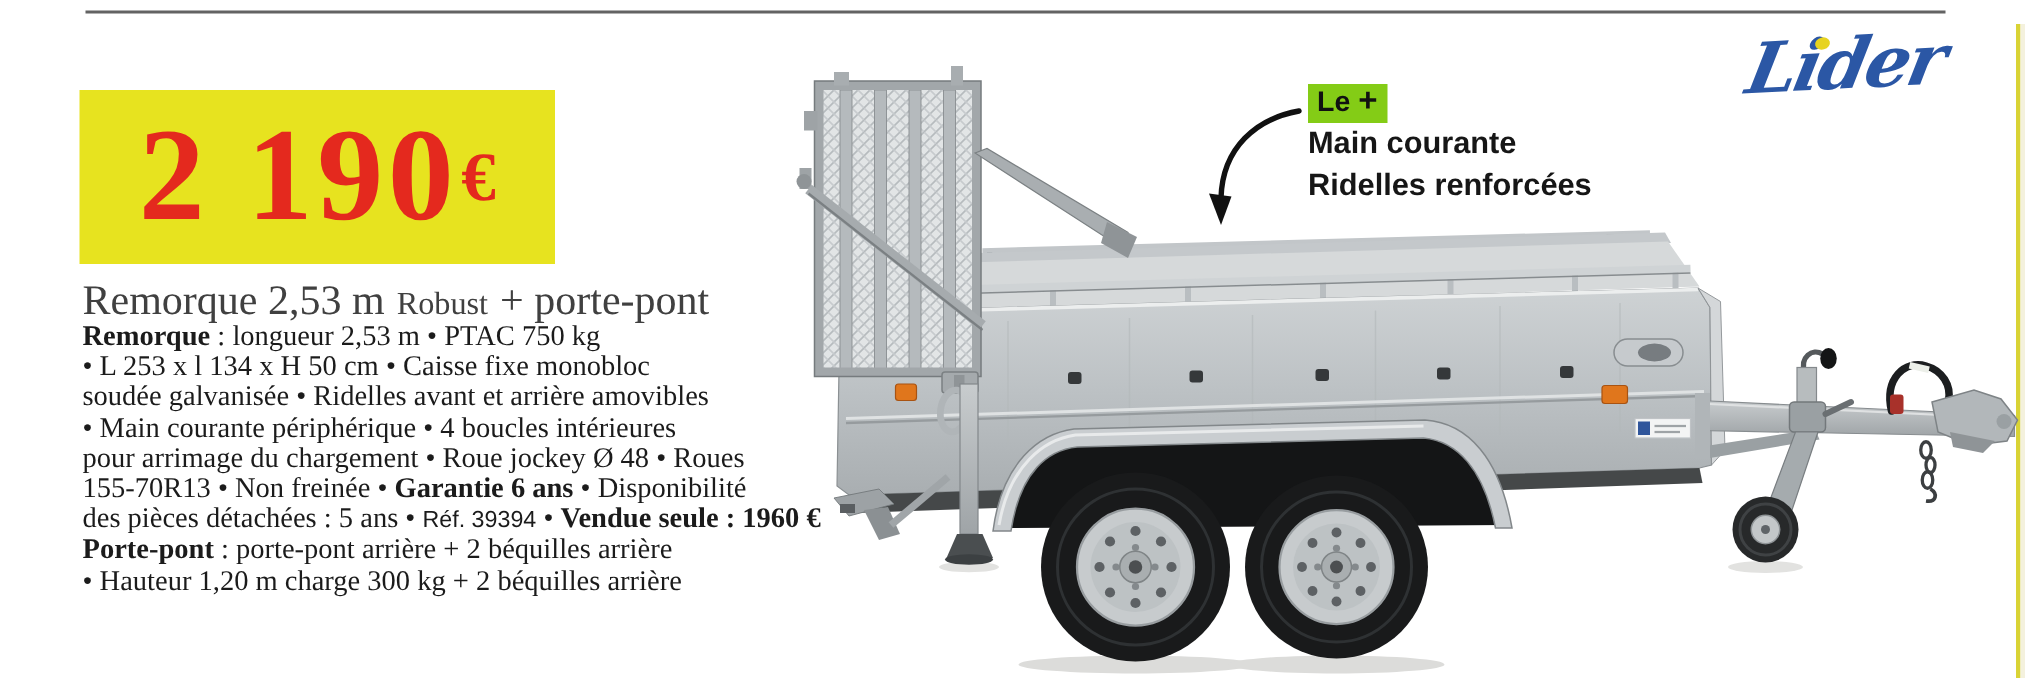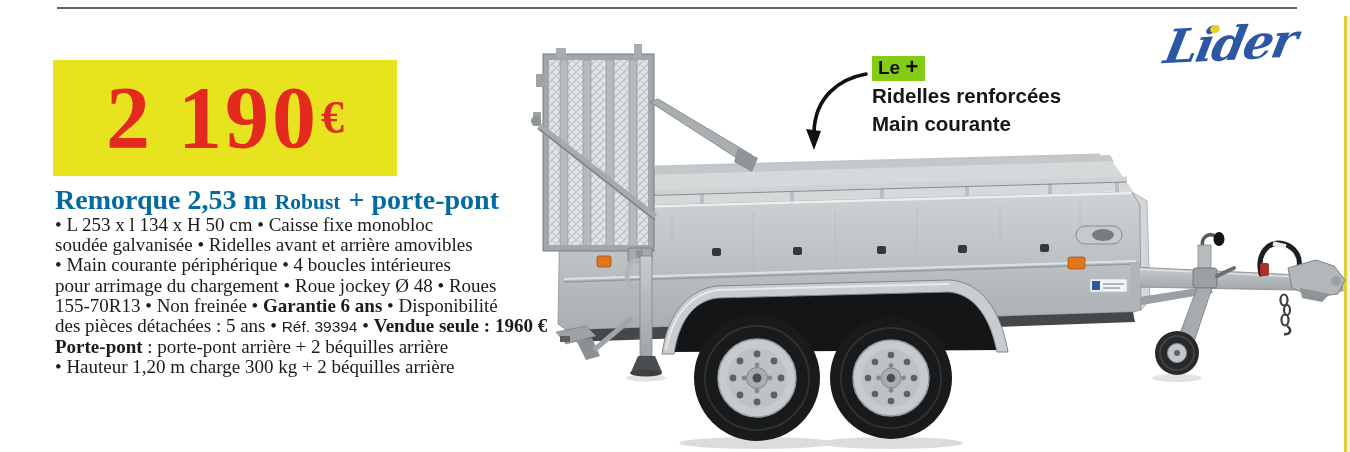--- a/index.html
+++ b/index.html
@@ -2,26 +2,26 @@
 <html><head>
 <meta charset="utf-8">
 <style>
   html,body{margin:0;padding:0;background:#fff;}
   .page{position:relative;width:1350px;height:452px;background:#ffffff;overflow:hidden;
         font-family:"Liberation Serif",serif;}
   .top-rule{position:absolute;left:57px;top:7px;width:1240px;height:2px;background:#636363;}
   .edge-line{position:absolute;left:1344px;top:16px;width:3px;height:436px;background:#d9d335;}
   .edge-cream{position:absolute;left:1347px;top:16px;width:3px;height:436px;background:#f4f1dd;}
 
-  .price-badge{position:absolute;left:53px;top:60px;width:344px;height:116px;background:#e7e31f;
+  .price-badge{position:absolute;left:53px;top:60px;width:317px;height:116px;background:#e7e31f;
                display:flex;align-items:center;justify-content:center;}
   .price-amount{font-weight:bold;font-size:88px;letter-spacing:3px;color:#e4291e;line-height:1;}
   .price-cur{font-weight:bold;font-size:46px;color:#e4291e;vertical-align:18px;margin-left:2px;letter-spacing:0;}
 
-  .title{position:absolute;left:55px;top:183px;white-space:nowrap;color:#0369a1;font-weight:bold;line-height:30px;}
+  .title{position:absolute;left:55px;top:183px;white-space:nowrap;color:#404040;font-weight:normal;line-height:30px;}
   .t-main{font-size:28px;}
   .t-variant{font-size:21.5px;}
 
   .desc{position:absolute;left:55px;top:215px;color:#1b1b1b;font-size:19px;line-height:20.2px;}
   .desc-line{white-space:nowrap;}
   .desc .b{font-weight:bold;}
   .desc .ref{font-family:"Liberation Sans",sans-serif;font-size:15.5px;text-align:right;}
 
   .photo{position:absolute;left:500px;top:30px;width:850px;height:422px;pointer-events:none;}
   .arrow-svg{position:absolute;left:780px;top:58px;width:120px;height:105px;z-index:4;}
@@ -49,20 +49,21 @@
   <div class="edge-cream"></div>
 
   <div class="price-badge" style="background: rgb(231, 227, 31);">
     <span class="price-amount" style="color: rgb(228, 41, 30);">2 190</span>
       <span class="price-amount price-cur" style="color: rgb(228, 41, 30);">€</span>
   </div>
 
   <h1 class="title" style="margin:0"><span class="t-main">Remorque 2,53 m</span> <span class="t-variant">Robust</span> <span class="t-main">+ porte-pont</span></h1>
 
   <div class="desc" id="desc">
+      <div class="desc-line"><span class="b">Remorque</span><span> : longueur 2,53 m • PTAC 750 kg</span></div>
       <div class="desc-line"><span>• L 253 x l 134 x H 50 cm • Caisse fixe monobloc</span></div>
       <div class="desc-line"><span>soudée galvanisée • Ridelles avant et arrière amovibles</span></div>
       <div class="desc-line"><span>• Main courante périphérique • 4 boucles intérieures</span></div>
       <div class="desc-line"><span>pour arrimage du chargement • Roue jockey Ø 48 • Roues</span></div>
       <div class="desc-line"><span>155-70R13 • Non freinée • </span><span class="b">Garantie 6 ans</span><span> • Disponibilité</span></div>
       <div class="desc-line"><span>des pièces détachées : 5 ans • </span><span class="ref">Réf. 39394</span><span> • </span><span class="b">Vendue seule : 1960 €</span></div>
       <div class="desc-line"><span class="b">Porte-pont</span><span> : porte-pont arrière + 2 béquilles arrière</span></div>
       <div class="desc-line"><span>• Hauteur 1,20 m charge 300 kg + 2 béquilles arrière</span></div>
     </div>
 
@@ -292,22 +293,22 @@
   </svg>
 
   <svg class="arrow-svg" viewBox="780 58 120 105" xmlns="http://www.w3.org/2000/svg">
     <path d="M 866,74 C 838,79 815,98 814,132" fill="none" stroke="#111" stroke-width="3.6" stroke-linecap="round"></path>
     <polygon points="806,129 821,131 814,150" fill="#111"></polygon>
   </svg>
 
   <div class="callout-badge" style="background: #84cc16;"><span>Le</span> <span class="plus">+</span></div>
 
   <div class="callout-text">
+    <div>Main courante</div>
     <div>Ridelles renforcées</div>
-    <div>Main courante</div>
   </div>
 
   <div class="logo">
     <span class="logo-text" style="color: rgb(43, 87, 165);">Lider</span>
     <span class="logo-dot" style="background: rgb(231, 211, 31);"></span>
   </div>
 
 </div>
 
 </body></html>

